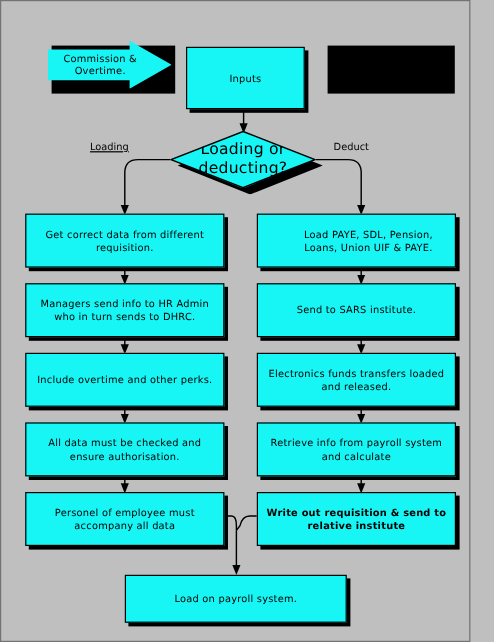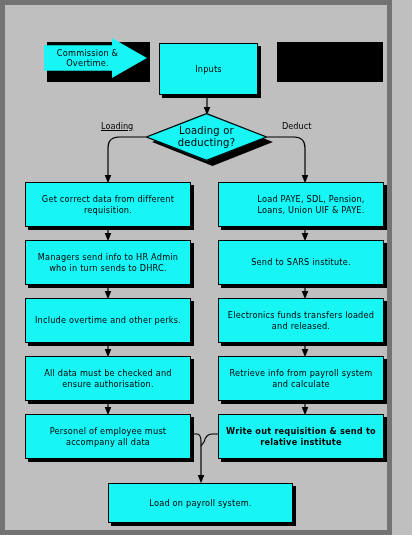--- a/index.html
+++ b/index.html
@@ -7,21 +7,21 @@
     width:412px;height:535px;
     background:#bfbfbf;
     font-family:"DejaVu Sans",sans-serif;
     overflow:hidden;
   }
   #canvas{
     position:relative;
     width:392px;height:535px;
     background:#bfbfbf;
     box-sizing:border-box;
-    border:5px solid #737373;
+    border:1px solid #737373;
   }
   svg#wires{position:absolute;left:0;top:0;width:412px;height:535px;}
 
   
   .node{
     position:absolute;
     box-sizing:border-box;
     background:#18f5f5;
     border:1px solid #000;
     color:#000;
@@ -46,21 +46,21 @@
   
   .diamond{
     background:#18f5f5;
     border:none;
     clip-path:polygon(50% 0,100% 50%,50% 100%,0 50%);
     -webkit-clip-path:polygon(50% 0,100% 50%,50% 100%,0 50%);
   }
   .diamond-outline{
     position:absolute;z-index:4;pointer-events:none;
   }
-  .diamond .txt{font-size:10px;}
+  .diamond .txt{font-size:13px;}
 
   
   .arrow-right{
     border:none;background:#18f5f5;
     clip-path:polygon(0 18%,66% 18%,66% 0,100% 50%,66% 100%,66% 82%,0 82%);
     -webkit-clip-path:polygon(0 18%,66% 18%,66% 0,100% 50%,66% 100%,66% 82%,0 82%);
   }
   .arrow-right .txt{transform:translateX(-8px);}
   
   .arrow-left{
@@ -128,21 +128,21 @@
   <div class="shadow" style="left:147px;top:113px;width:121px;height:48px;
        clip-path:polygon(50% 0,100% 50%,50% 100%,0 50%);
        -webkit-clip-path:polygon(50% 0,100% 50%,50% 100%,0 50%);"></div>
   <div class="node diamond" style="left:141px;top:108px;width:121px;height:48px;">
     <span class="txt">Loading or deducting?</span>
   </div>
   <svg class="diamond-outline" style="left:141px;top:108px;width:121px;height:48px;" viewBox="0 0 121 48" xmlns="http://www.w3.org/2000/svg">
     <polygon points="60.5,0.6 120.4,24 60.5,47.4 0.6,24" fill="none" stroke="#000" stroke-width="1.2"></polygon>
   </svg>
 
-  <div class="edge-label" style="left:96px;top:116px;text-decoration:underline;">Loading</div>
+  <div class="edge-label" style="left:74px;top:116px;text-decoration:underline;">Loading</div>
   <div class="edge-label" style="left:277px;top:116px;">Deduct</div>
 
   <div class="shadow" style="left:23px;top:180px;width:166px;height:45px;"></div>
   <div class="node proc" style="left:20px;top:177px;width:166px;height:45px;">
     <span class="txt">Get correct data from different requisition.</span>
   </div>
 
   <div class="shadow" style="left:23px;top:238px;width:166px;height:45px;"></div>
   <div class="node proc" style="left:20px;top:235px;width:166px;height:45px;">
     <span class="txt">Managers send info to HR Admin who in turn sends to DHRC.</span>

